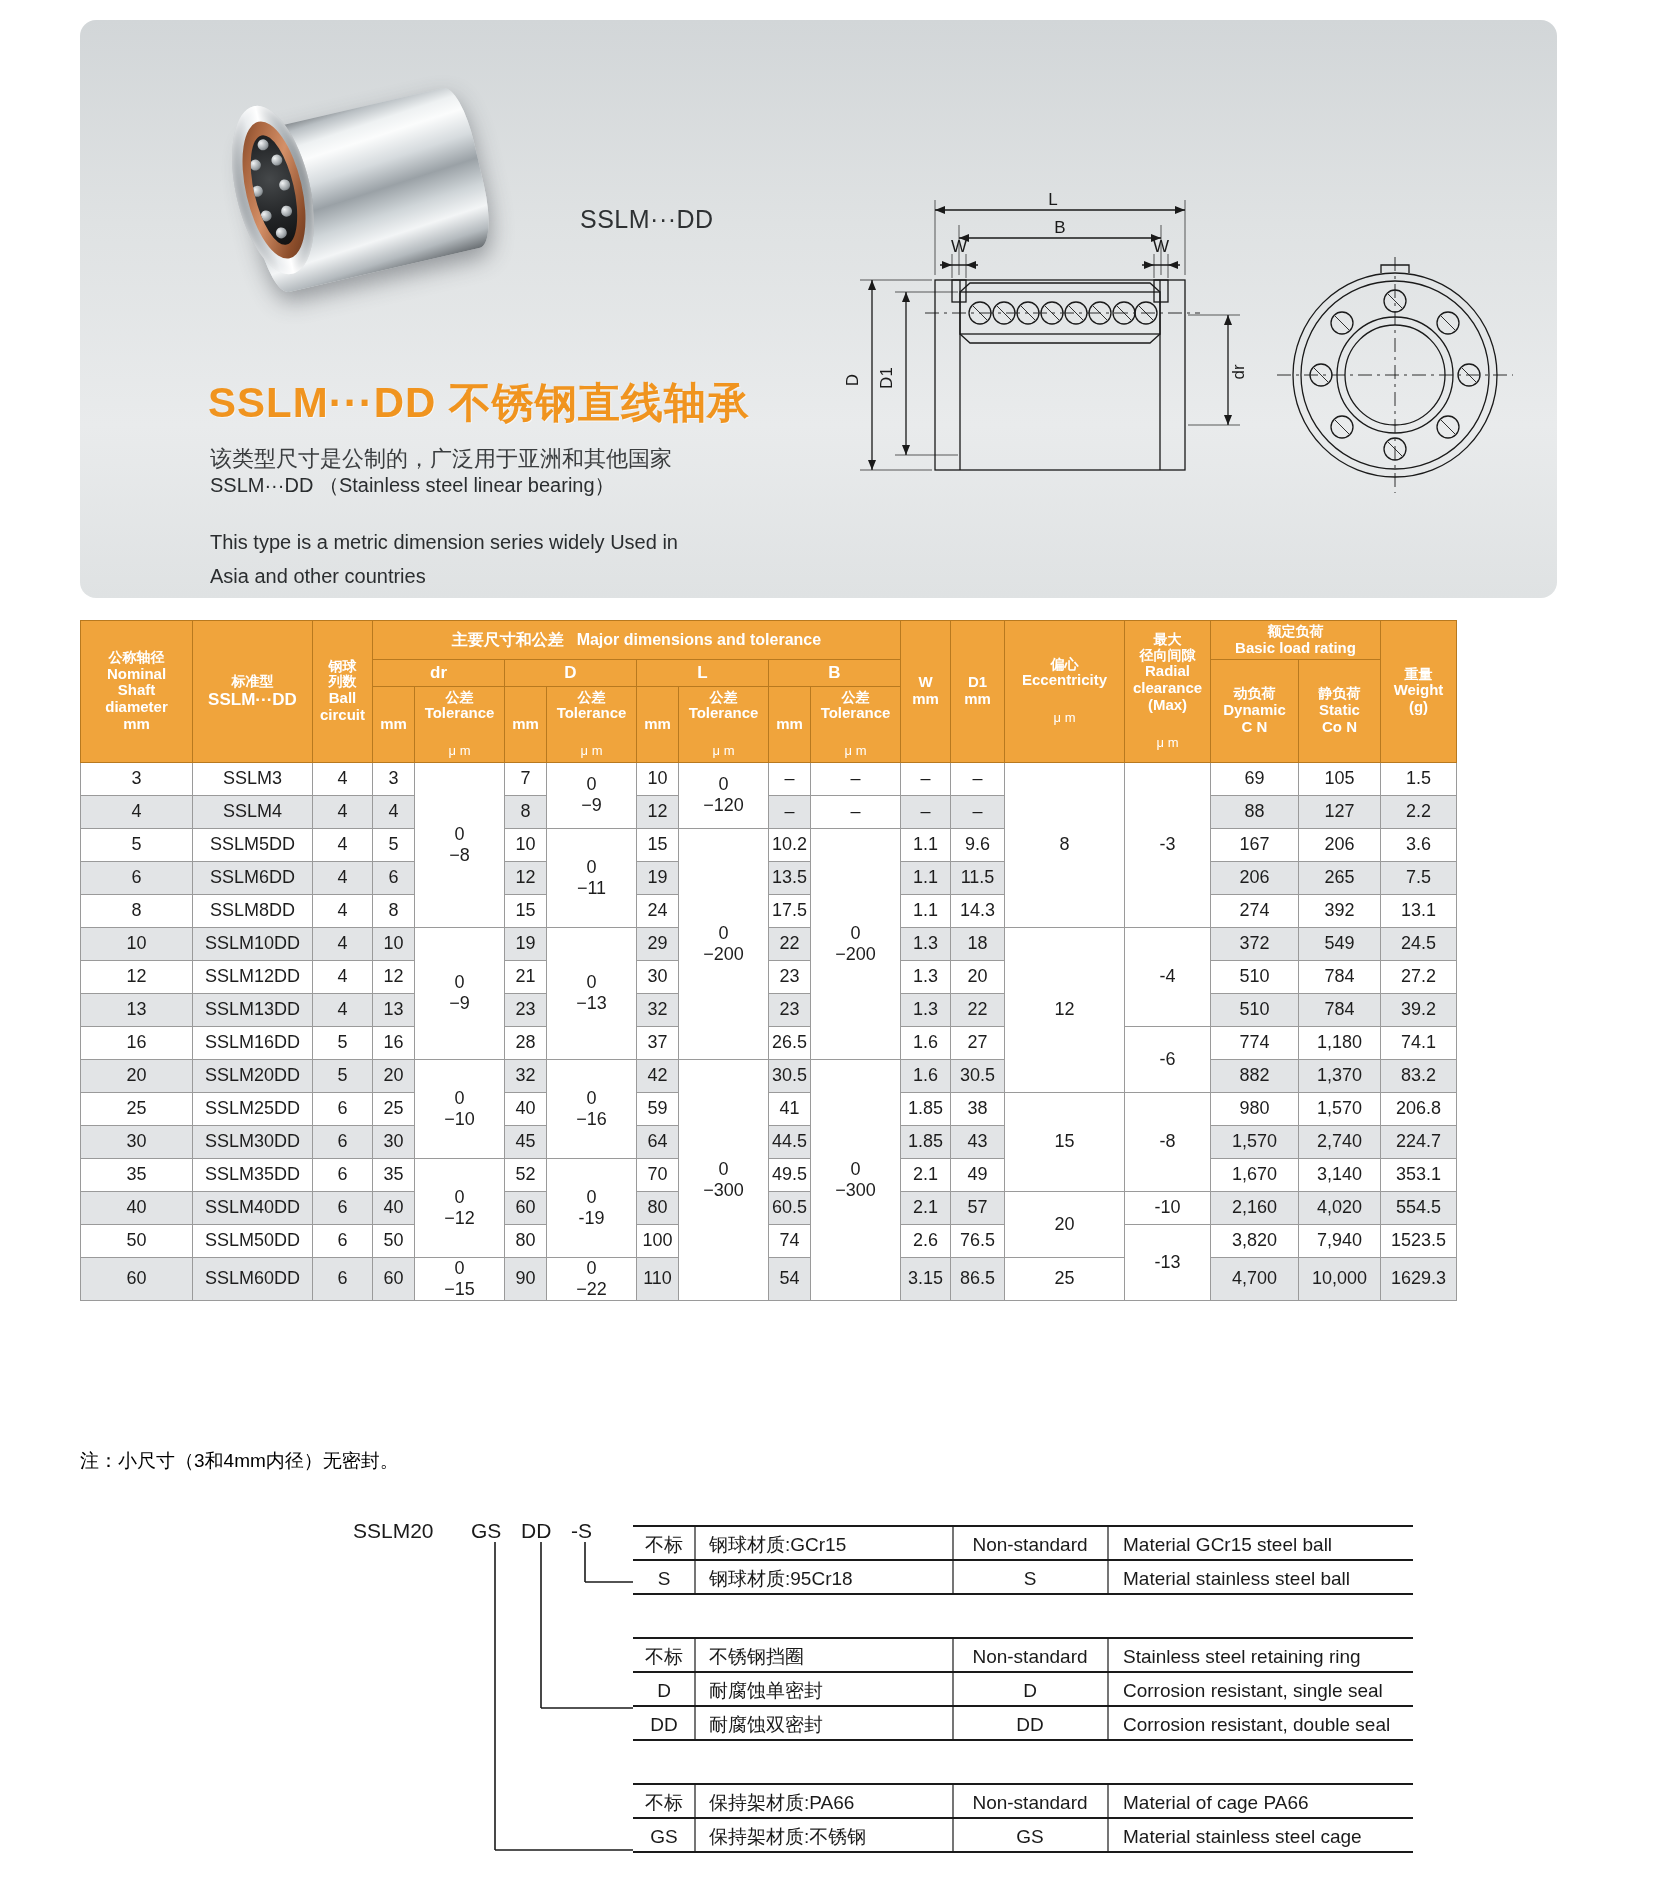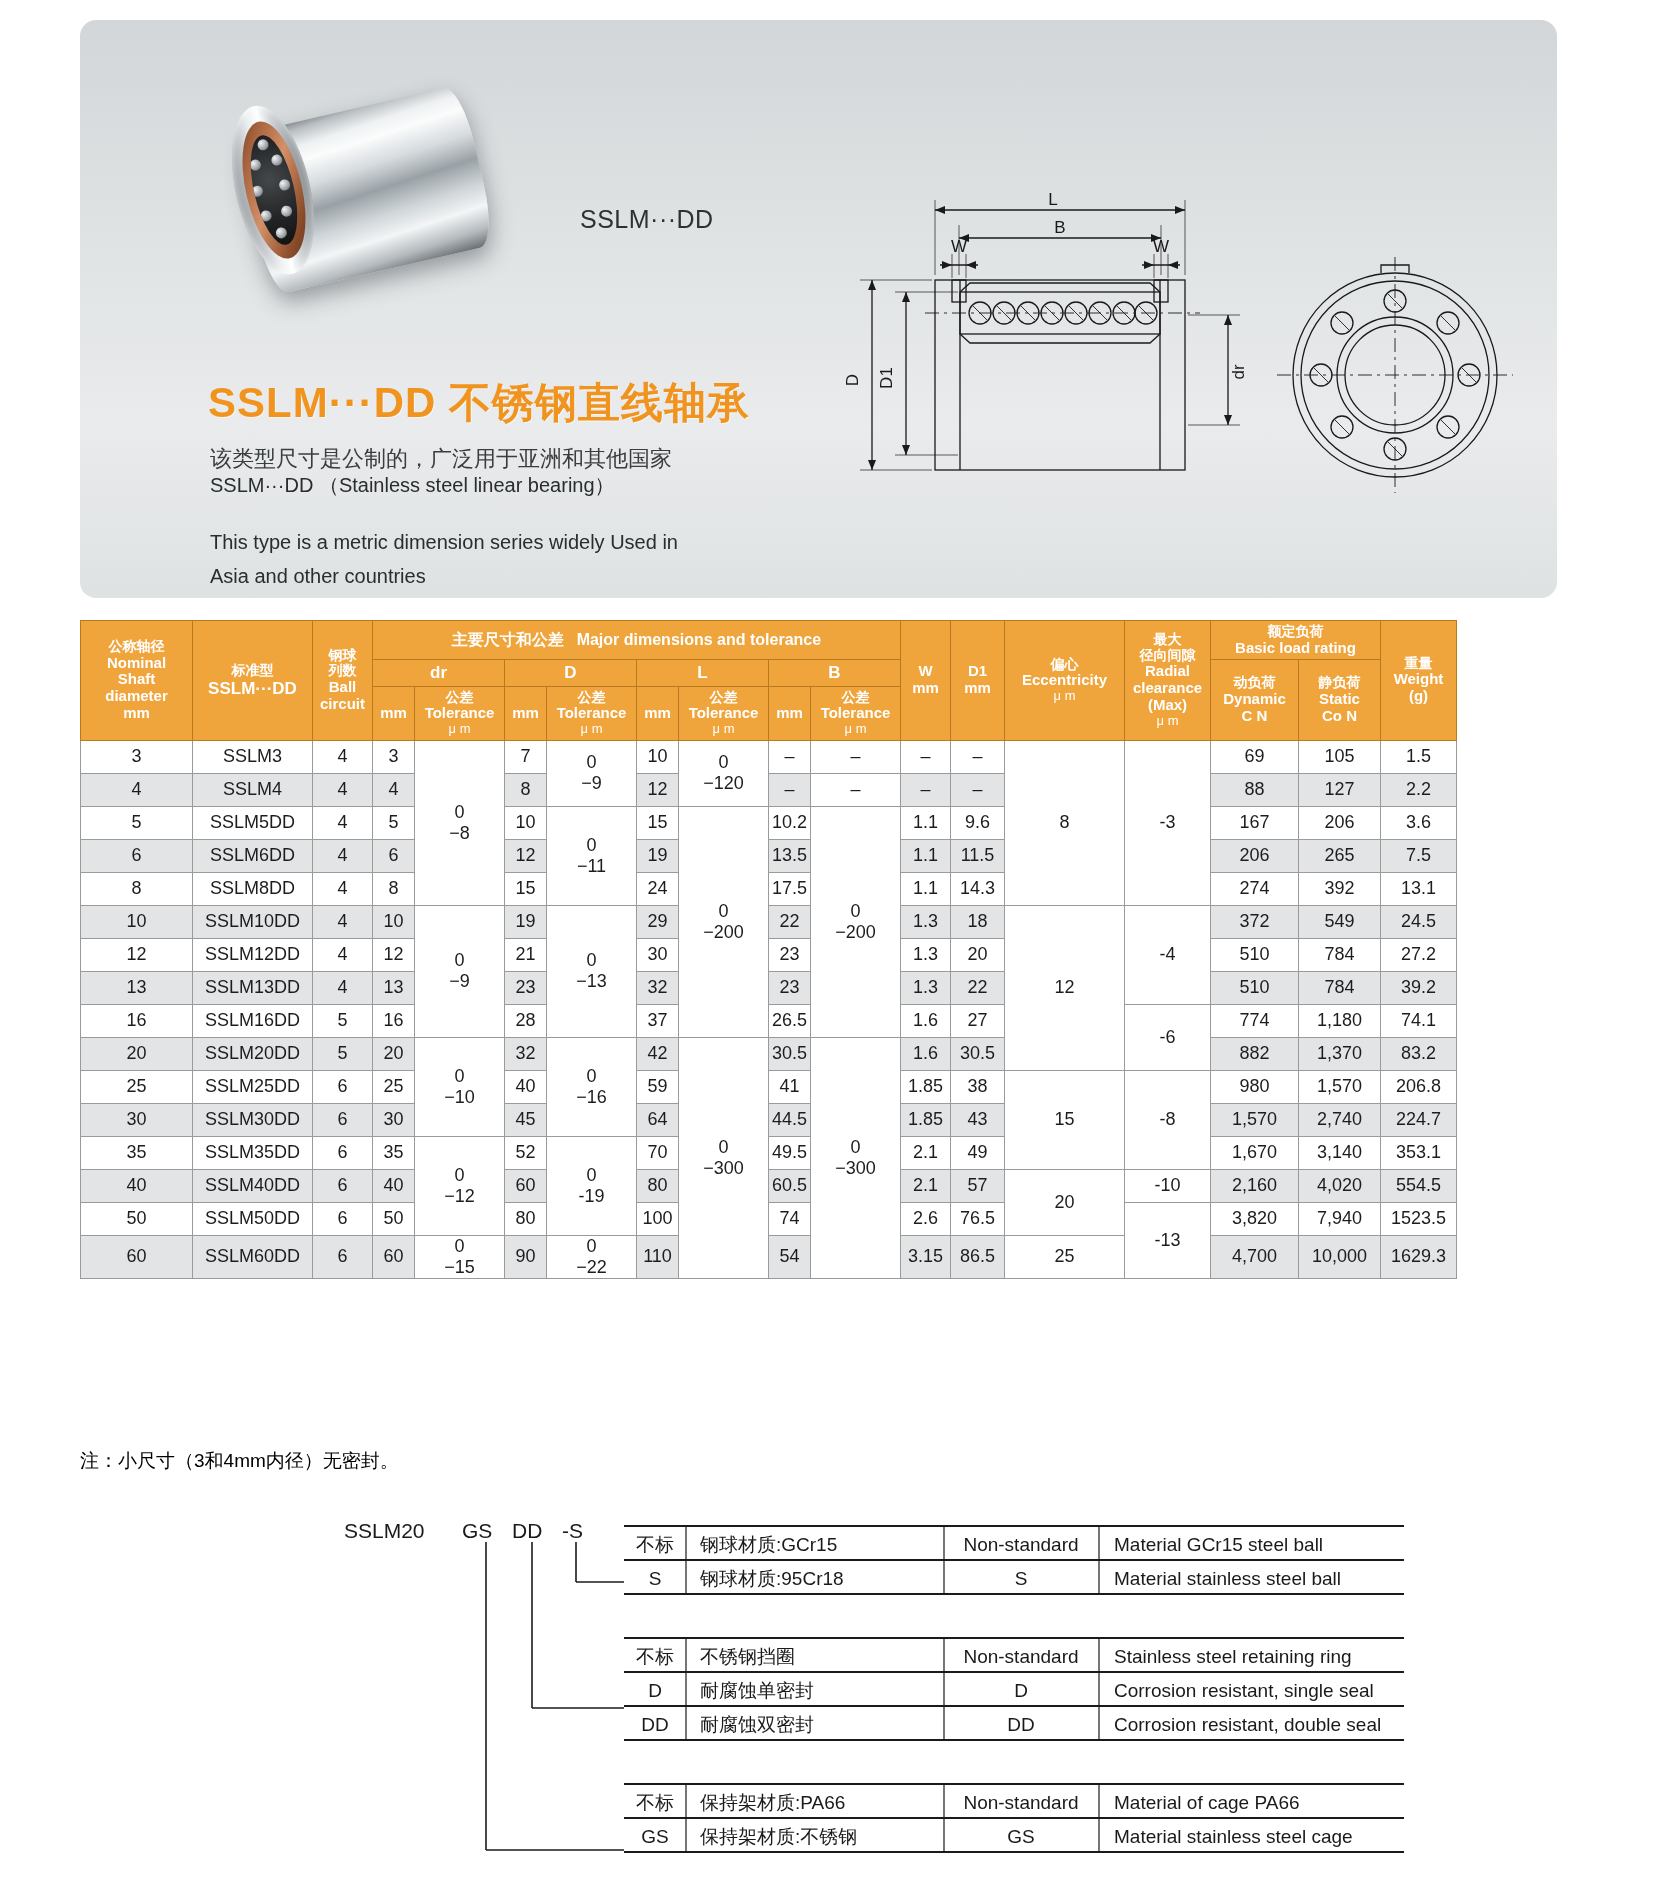--- a/index.html
+++ b/index.html
@@ -91,31 +91,31 @@
     background:#f0a43c;
     color:#ffffff;
     border:1px solid #b8791f;
     font-weight:bold;
     line-height:1.12;
     padding:3px 2px;
     font-size:15px;
   }
   .spec-table thead th .cn { display:block; font-size:14px; }
   .spec-table thead th .en { display:block; }
-  .spec-table thead th .sm { display:block; font-size:13px; font-weight:normal; }
+  .spec-table thead th .sm { display:block; font-size:13px; font-weight:normal;margin-top:22px; }
   .spec-table tbody td { height:33px; font-size:18px; color:#1d1d1d; background:#ffffff; }
   .spec-table tbody tr.alt td { background:#e2e4e6; }
   .spec-table tbody td.span { background:#ffffff !important; }
   .spec-table tbody td.modelcol { font-size:18px; }
 
   
   .note { position:absolute; left:80px; top:1447px; font-size:19px; color:#000000; line-height:1.45; }
 
   
-  .desig { position:absolute; left:64px; top:1520px; width:1500px; height:360px; }
+  .desig { position:absolute; left:73px; top:1520px; width:1500px; height:360px; }
   .desig svg { display:block; }
 </style>
 </head>
 <body>
 
 <div class="hero">
   <div class="hero-inner">
 
     <div class="bearing-photo">
       <div class="brg-body"></div>

